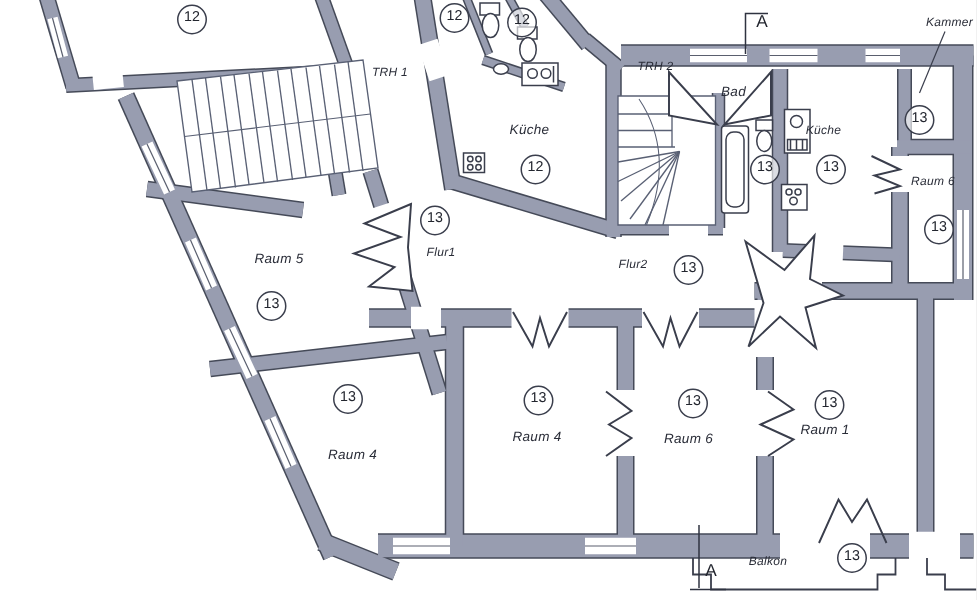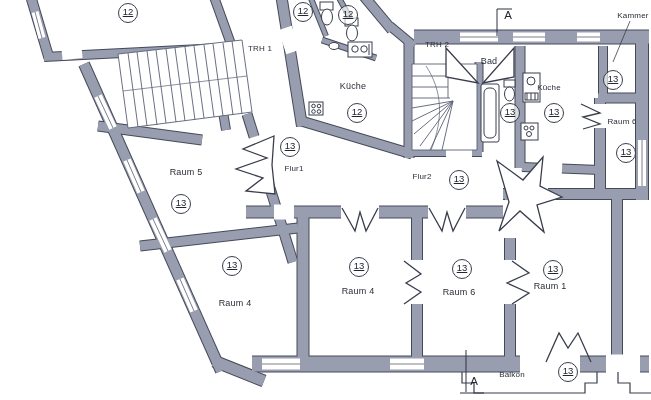--- a/index.html
+++ b/index.html
@@ -1,25 +1,25 @@
 <!DOCTYPE html>
 <html><head>
 <meta charset="utf-8">
 <style>
   html,body{margin:0;padding:0;background:#e8e8e8;}
   .stage{width:651px;height:400px;position:relative;background:#ffffff;overflow:hidden;
          font-family:"Liberation Sans",sans-serif;}
   .stage svg{position:absolute;left:0;top:0;}
   .overlay{position:absolute;left:0;top:0;width:100%;height:100%;}
   .overlay span{position:absolute;transform:translate(-50%,-50%);white-space:nowrap;}
-  .lbl{font-size:9px;color:#2a2d38;letter-spacing:.2px;}
+  .lbl{font-size:9px;color:#2a2d38;letter-spacing:.2px;font-style:italic;}
   .lbl.sm{font-size:8px;}
   .badge{width:18px;height:18px;border:1.2px solid #3a3e4c;border-radius:50%;
          font-size:9.5px;line-height:16px;text-align:center;color:#23262f;
-         background:rgba(255,255,255,.65);transform:translate(-50%,-50%);text-decoration:underline;}
+         background:rgba(255,255,255,.65);transform:translate(-50%,-50%);}
   .marker{font-size:11.5px;color:#23262f;font-weight:500;}
 </style>
 </head>
 <body>
 
 <div class="stage">
 
 <svg width="651" height="400" viewBox="0 0 651 400">
 
   <g stroke="#454a58" fill="none" stroke-linecap="butt">

